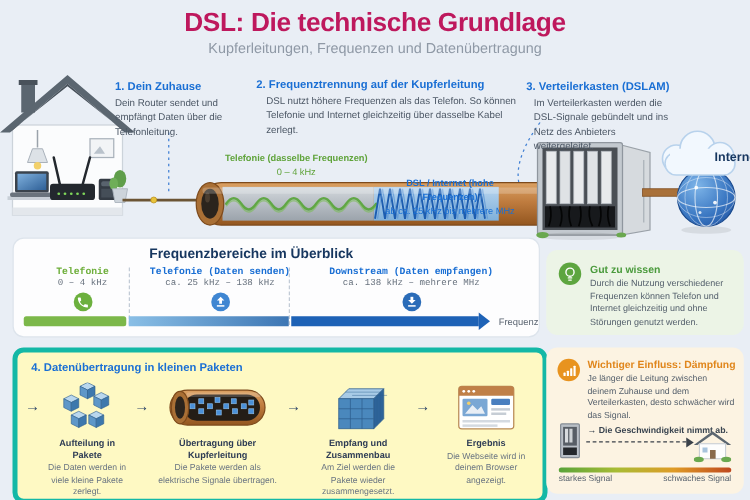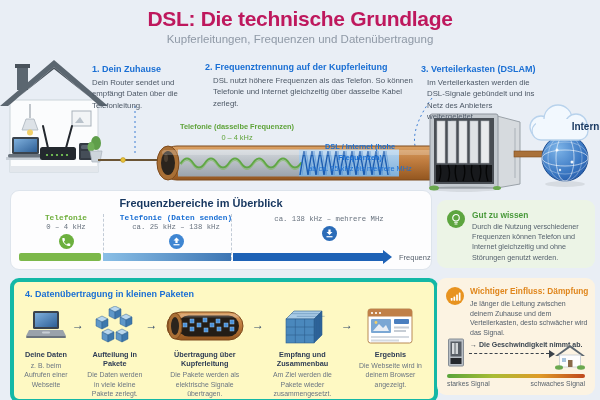--- a/index.html
+++ b/index.html
@@ -269,20 +269,21 @@
       <div class="band-name">Telefonie (Daten senden)</div>
       <div class="band-range">ca. 25 kHz – 138 kHz</div>
       <div class="band-icon">
         <svg width="9" height="9" viewBox="0 0 12 12">
             <polygon points="6,0.5 10,4.5 7.5,4.5 7.5,8 4.5,8 4.5,4.5 2,4.5" fill="#fff"></polygon>
             <rect x="2" y="9.5" width="8" height="1.6" fill="#fff"></rect>
           </svg>
       </div>
     </div>
     <div class="band b3">
+      <div class="band-name">Downstream (Daten empfangen)</div>
       <div class="band-range">ca. 138 kHz – mehrere MHz</div>
       <div class="band-icon">
         <svg width="9" height="9" viewBox="0 0 12 12">
             <polygon points="6,8 2,4 4.5,4 4.5,0.5 7.5,0.5 7.5,4 10,4" fill="#fff"></polygon>
             <rect x="2" y="9.5" width="8" height="1.6" fill="#fff"></rect>
           </svg>
       </div>
     </div>
 
     <div class="bar">
@@ -302,33 +303,20 @@
         </svg>
     </div>
     <div class="gk-title">Gut zu wissen</div>
     <div class="gk-body">Durch die Nutzung verschiedener Frequenzen können Telefon und Internet gleichzeitig und ohne Störungen genutzt werden.</div>
   </aside>
 
   <section class="packets">
     <div class="pk-heading">4. Datenübertragung in kleinen Paketen</div>
     <div class="steps">
 
-      <div class="step st1">
-        <div class="step-icon">
-          <svg width="40" height="32" viewBox="0 0 40 32">
-            <rect x="7" y="1" width="26" height="18" rx="1.5" fill="#3a434d"></rect>
-            <rect x="9" y="3" width="22" height="14" fill="url(#screenG)"></rect>
-            <path d="M3 20 h34 l3 6 h-40 z" fill="#9aa2ab"></path>
-            <rect x="0" y="26" width="40" height="2" rx="1" fill="#6a737d"></rect>
-            <rect x="16" y="21.5" width="8" height="2" rx="1" fill="#c7ced5"></rect>
-          </svg>
-        </div>
-        <div class="step-title">Deine Daten</div>
-        <div class="step-desc">z. B. beim Aufrufen einer Webseite</div>
-      </div>
 
       <div class="step-arrow">→</div>
 
       <div class="step st2">
         <div class="step-icon">
           <svg width="44" height="40" viewBox="0 0 44 40">
             <g stroke="#2d5e8e" stroke-width=".5">
               <g transform="translate(22,4)">
                   <polygon points="0,-4 6,-1 0,2 -6,-1" fill="#b9d7ee"></polygon>
                   <polygon points="-6,-1 0,2 0,9 -6,6" fill="#5e97c8"></polygon>

